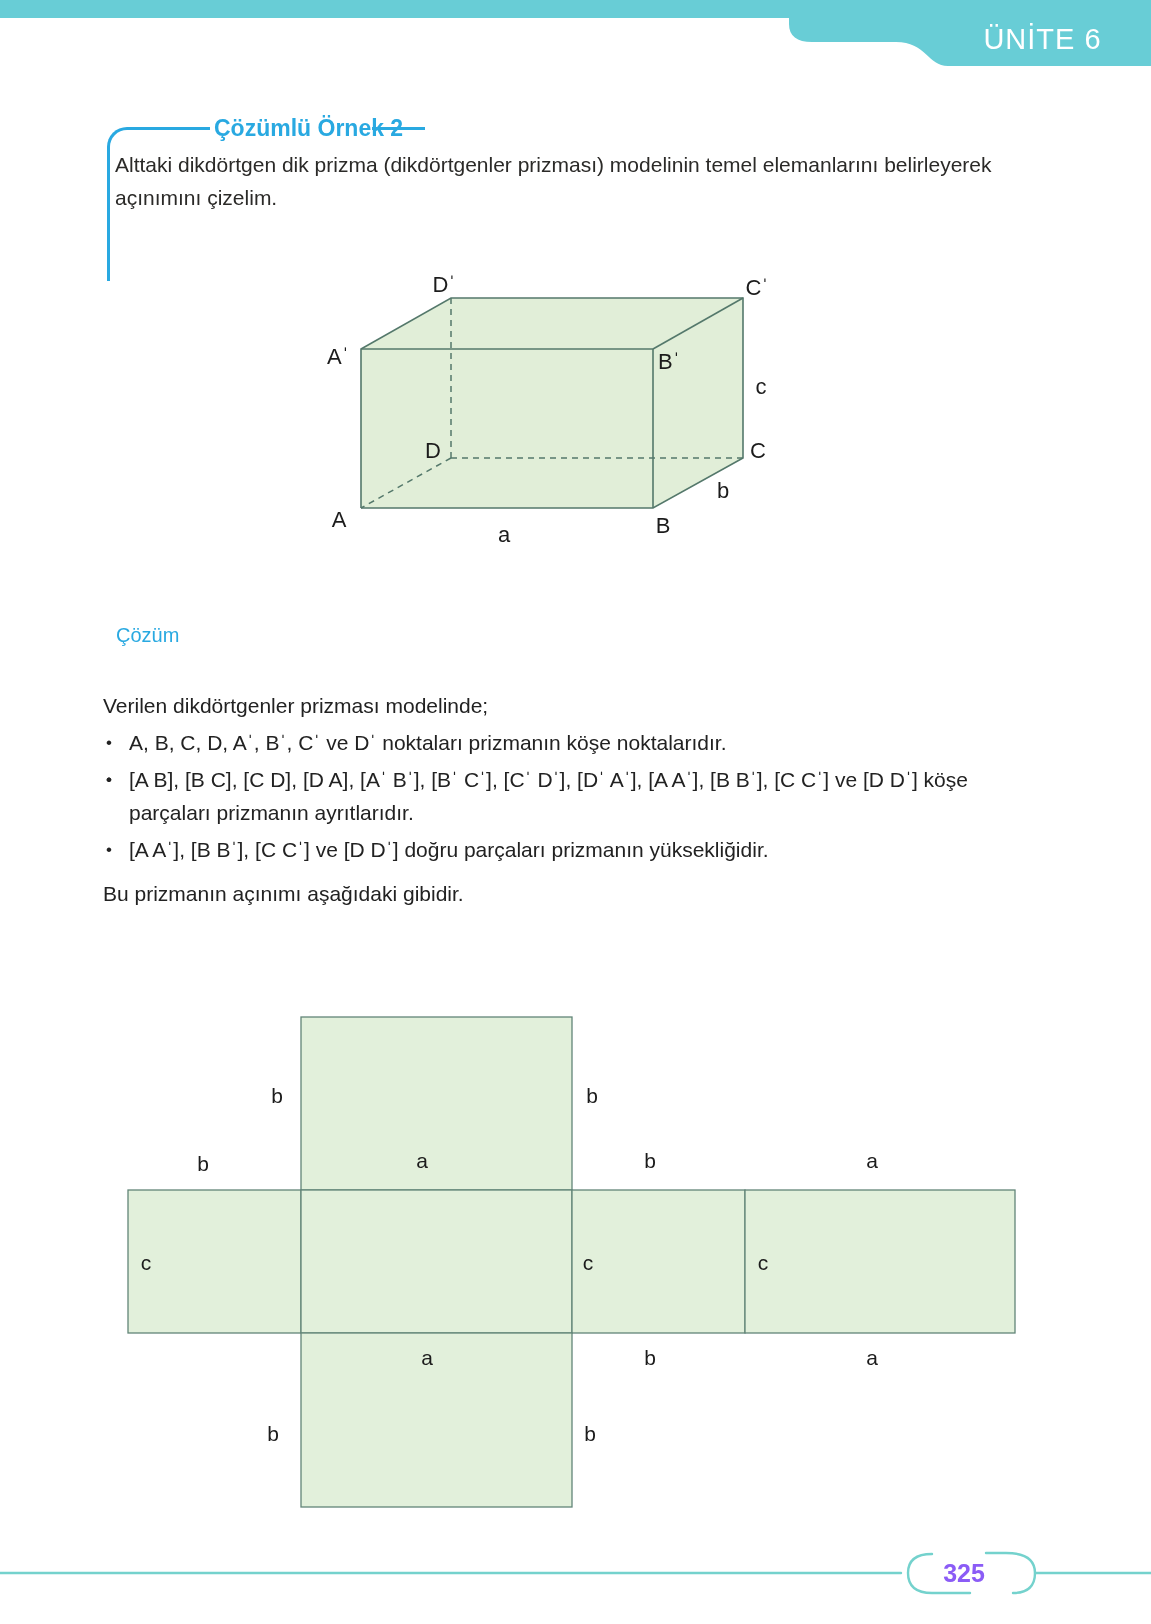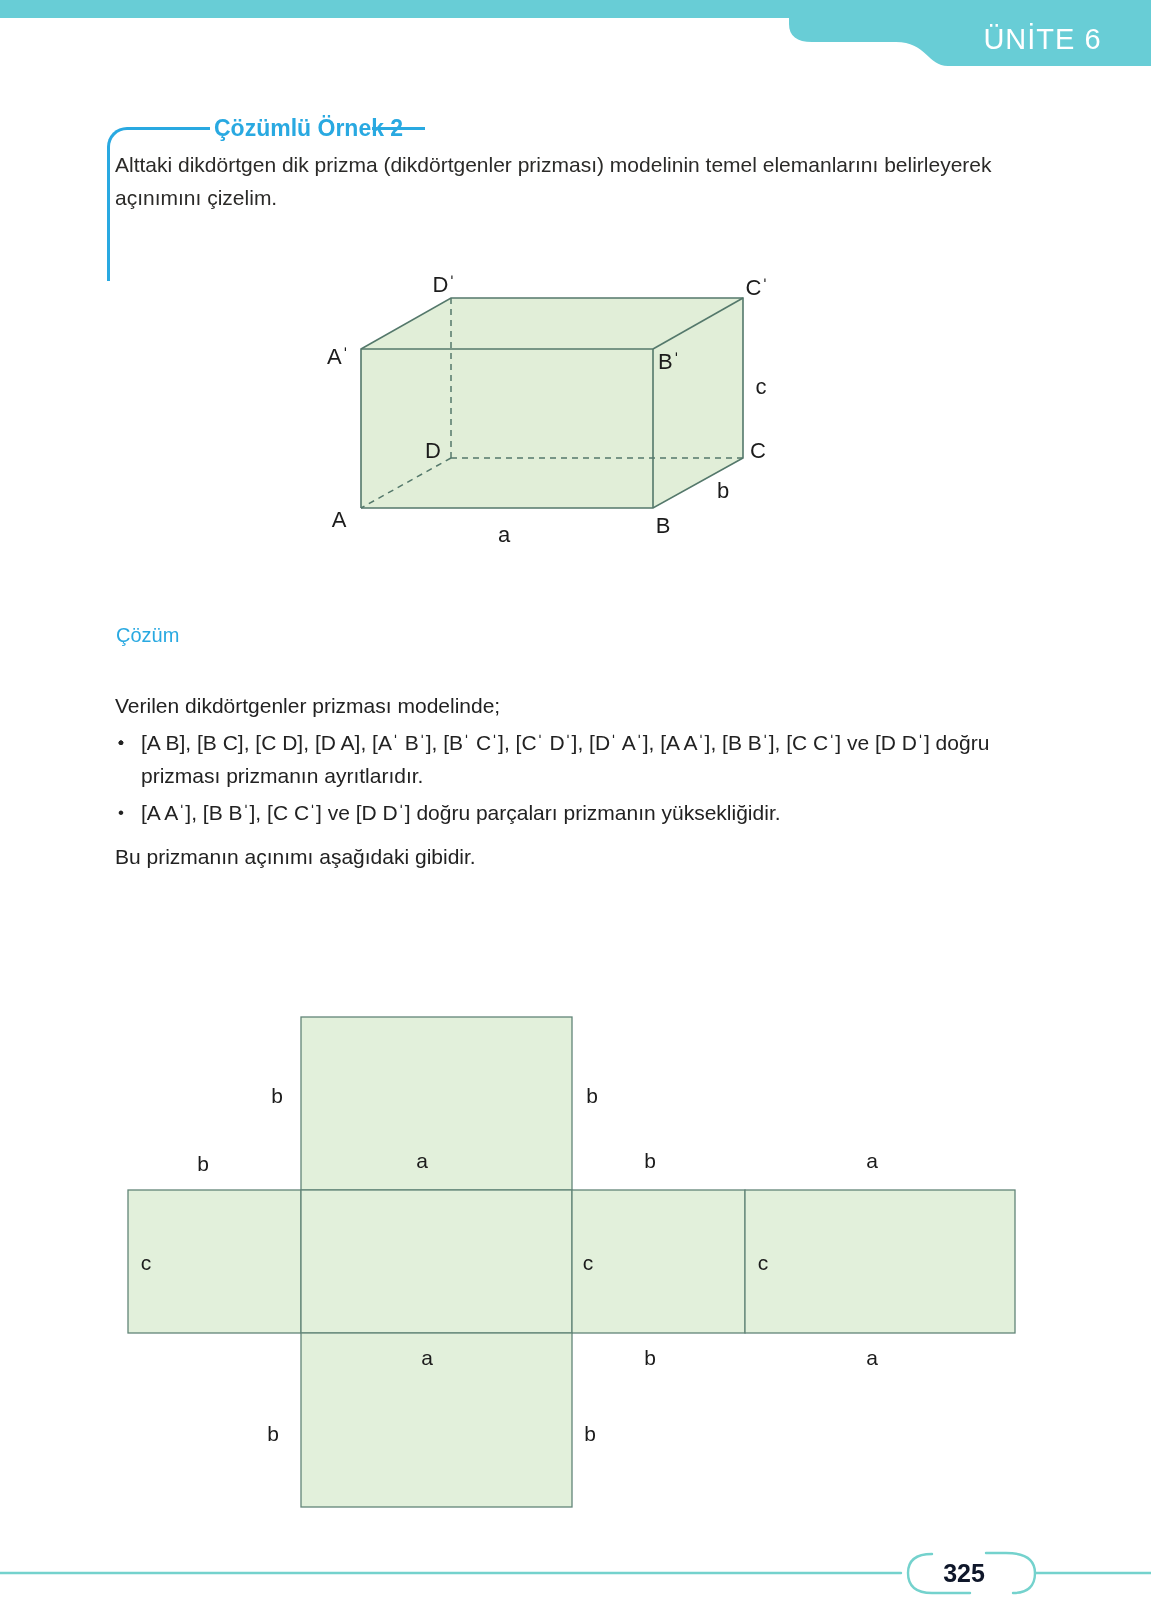--- a/index.html
+++ b/index.html
@@ -47,37 +47,37 @@
   
   svg text.fig-label{font-family:"Liberation Sans","DejaVu Sans",sans-serif;font-size:21px;fill:#1c1c1c}
   svg text.vertex-label{font-family:"Liberation Sans","DejaVu Sans",sans-serif;font-size:22px;fill:#1c1c1c}
   #prism-svg{left:320px;top:265px}
   .prism-face{fill:var(--prism_fill)}
   .prism-edge{stroke:var(--prism_stroke);stroke-width:1.6;fill:none}
   .prism-edge-dashed{stroke:var(--prism_stroke);stroke-width:1.5;fill:none;stroke-dasharray:6 5}
 
   
   #solution-heading{left:116px;top:624px;font-size:20px;font-weight:normal;color:var(--cyan)}
-  #solution{left:115px;top:689px;width:925px;font-size:21px;line-height:33px;color:#222222}
+  #solution{left:103px;top:689px;width:925px;font-size:21px;line-height:33px;color:#222222}
   #solution p{margin:0 0 4px 0}
   #solution ul{list-style:none}
   #solution li{position:relative;padding-left:26px;margin:0 0 4px 0}
   #solution li .bullet-dot{position:absolute;left:3px;top:0;font-size:17px}
   #solution .outro{margin-top:11px}
 
   
   #net-svg{left:122px;top:1005px}
   .net-rect{fill:var(--net_fill);stroke:var(--net_stroke);stroke-width:1.3}
 
   
   #footer-svg{left:0;top:1538px}
   .footer-line{stroke:var(--footer_teal);stroke-width:2.4;fill:none;stroke-linecap:round}
   #page-number{
     left:928px;top:1559px;width:72px;text-align:center;
-    font-size:25px;font-weight:bold;color:#0f172a;
+    font-size:25px;font-weight:bold;color:#8b5cf6;
   }
 </style>
 </head>
 <body>
 
 <svg id="header-svg" class="abs" width="1151" height="70" viewBox="0 0 1151 70">
   <path id="header-shape" d="M0,0 H1151 V66 H948 C928,66 926,42 896,42 H812 C797,42 789,36 789,24 V18 H0 Z"></path>
 </svg>
 <div id="unit-label" class="abs">ÜNİTE 6</div>
 
@@ -109,27 +109,28 @@
   <text class="vertex-label" x="761" y="386" text-anchor="middle" dominant-baseline="central">c</text>
 </svg>
 
 <div id="solution-heading" class="abs">Çözüm</div>
 
 <div id="solution" class="abs">
   <p>Verilen dikdörtgenler prizması modelinde;</p>
   <ul>
     <li>
       <span class="bullet-dot">•</span>
+      <span>A, B, C, D, Aˈ, Bˈ, Cˈ ve Dˈ noktaları prizmanın köşe noktalarıdır.</span>
     </li>
     <li>
       <span class="bullet-dot">•</span>
     </li>
     <li>
       <span class="bullet-dot">•</span>
-      <span>[A B], [B C], [C D], [D A], [Aˈ Bˈ], [Bˈ Cˈ], [Cˈ Dˈ], [Dˈ Aˈ], [A Aˈ], [B Bˈ], [C Cˈ] ve [D Dˈ]  doğru prizması prizmanın ayrıtlarıdır.</span>
+      <span>[A B], [B C], [C D], [D A], [Aˈ Bˈ], [Bˈ Cˈ], [Cˈ Dˈ], [Dˈ Aˈ], [A Aˈ], [B Bˈ], [C Cˈ] ve [D Dˈ]  köşe parçaları prizmanın ayrıtlarıdır.</span>
     </li>
     <li>
       <span class="bullet-dot">•</span>
       <span>[A Aˈ], [B Bˈ], [C Cˈ] ve [D Dˈ]  doğru parçaları prizmanın yüksekliğidir.</span>
     </li>
   </ul>
   <p class="outro">Bu prizmanın açınımı aşağıdaki gibidir.</p>
 </div>
 
 <svg id="net-svg" class="abs" width="900" height="515" viewBox="122 1005 900 515">

